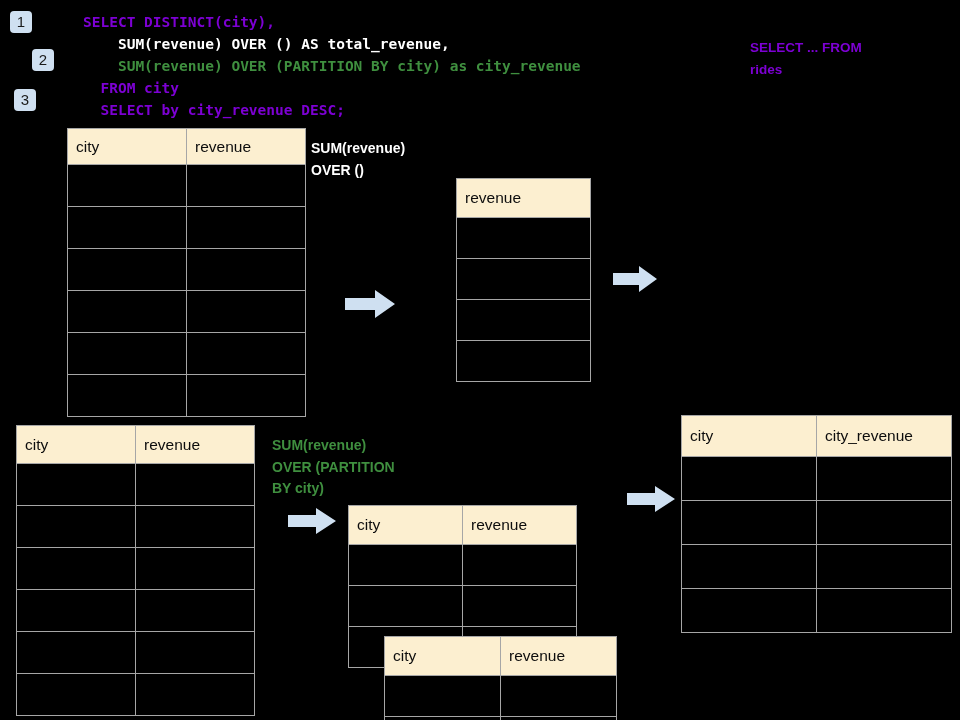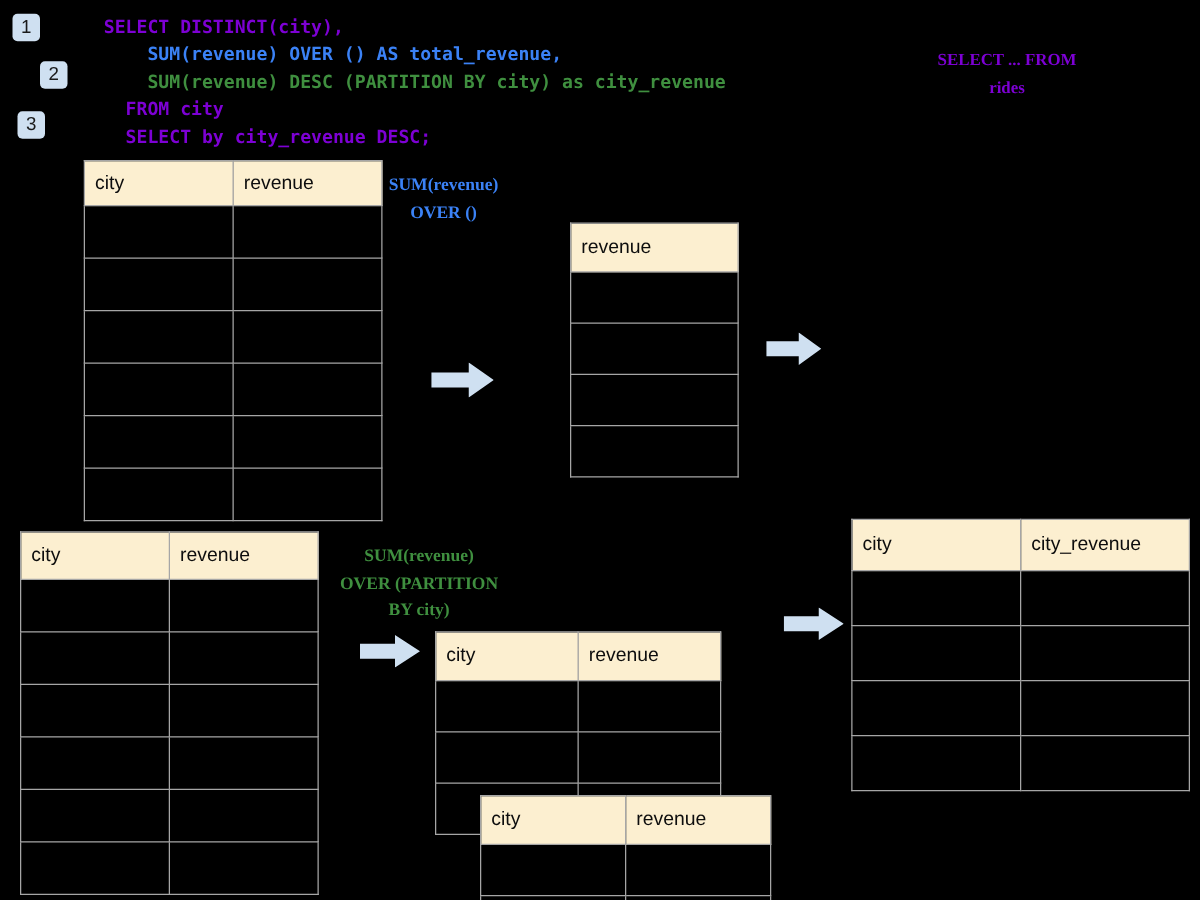--- a/index.html
+++ b/index.html
@@ -40,31 +40,30 @@
   .sql {
     position: absolute;
     font-family: "DejaVu Sans Mono", monospace;
     font-size: 14.5px;
     font-weight: bold;
     letter-spacing: 0px;
     white-space: pre;
     line-height: 21.5px;
   }
   .c-purple { color: #7d00d4; }
-  .c-red    { color: #3b82f6; }
+  .c-red    { color: #ffffff; }
   .c-green  { color: #3f8f3f; }
 
   .annot {
     position: absolute;
-    font-family: Liberation Serif, serif;
+    font-family: Liberation Sans, sans-serif;
     font-size: 13.5px;
     font-weight: bold;
     white-space: pre;
     line-height: 21.5px;
-    text-align: center;
   }
 
   
   .tbl {
     position: absolute;
     border-collapse: collapse;
     table-layout: fixed;
     background: #000000;
   }
   .tbl td, .tbl th {
@@ -95,21 +94,21 @@
 <body>
 
 <div id="stage">
 
   <div class="badge" style="left:10px; top:11px;">1</div>
   <div class="badge" style="left:32px; top:49px;">2</div>
   <div class="badge" style="left:14px; top:89px;">3</div>
 
   <div class="sql c-purple" style="left:83px; top:12px;">SELECT DISTINCT(city),</div>
   <div class="sql c-red" style="left:83px; top:34px;">    SUM(revenue) OVER () AS total_revenue,</div>
-  <div class="sql c-green" style="left:83px; top:56px;">    SUM(revenue) DESC (PARTITION BY city) as city_revenue</div>
+  <div class="sql c-green" style="left:83px; top:56px;">    SUM(revenue) OVER (PARTITION BY city) as city_revenue</div>
   <div class="sql c-purple" style="left:83px; top:78px;">  FROM city</div>
   <div class="sql c-purple" style="left:83px; top:100px;">  SELECT by city_revenue DESC;</div>
 
   <div class="annot c-purple" style="left:750px; top:37px;">SELECT ... FROM
 rides</div>
 
   <div class="annot c-red" style="left:311px; top:138px; font-size:14px;">SUM(revenue)
 OVER ()</div>
 
   <div class="annot c-green" style="left:272px; top:435px; font-size:14px;">SUM(revenue)

